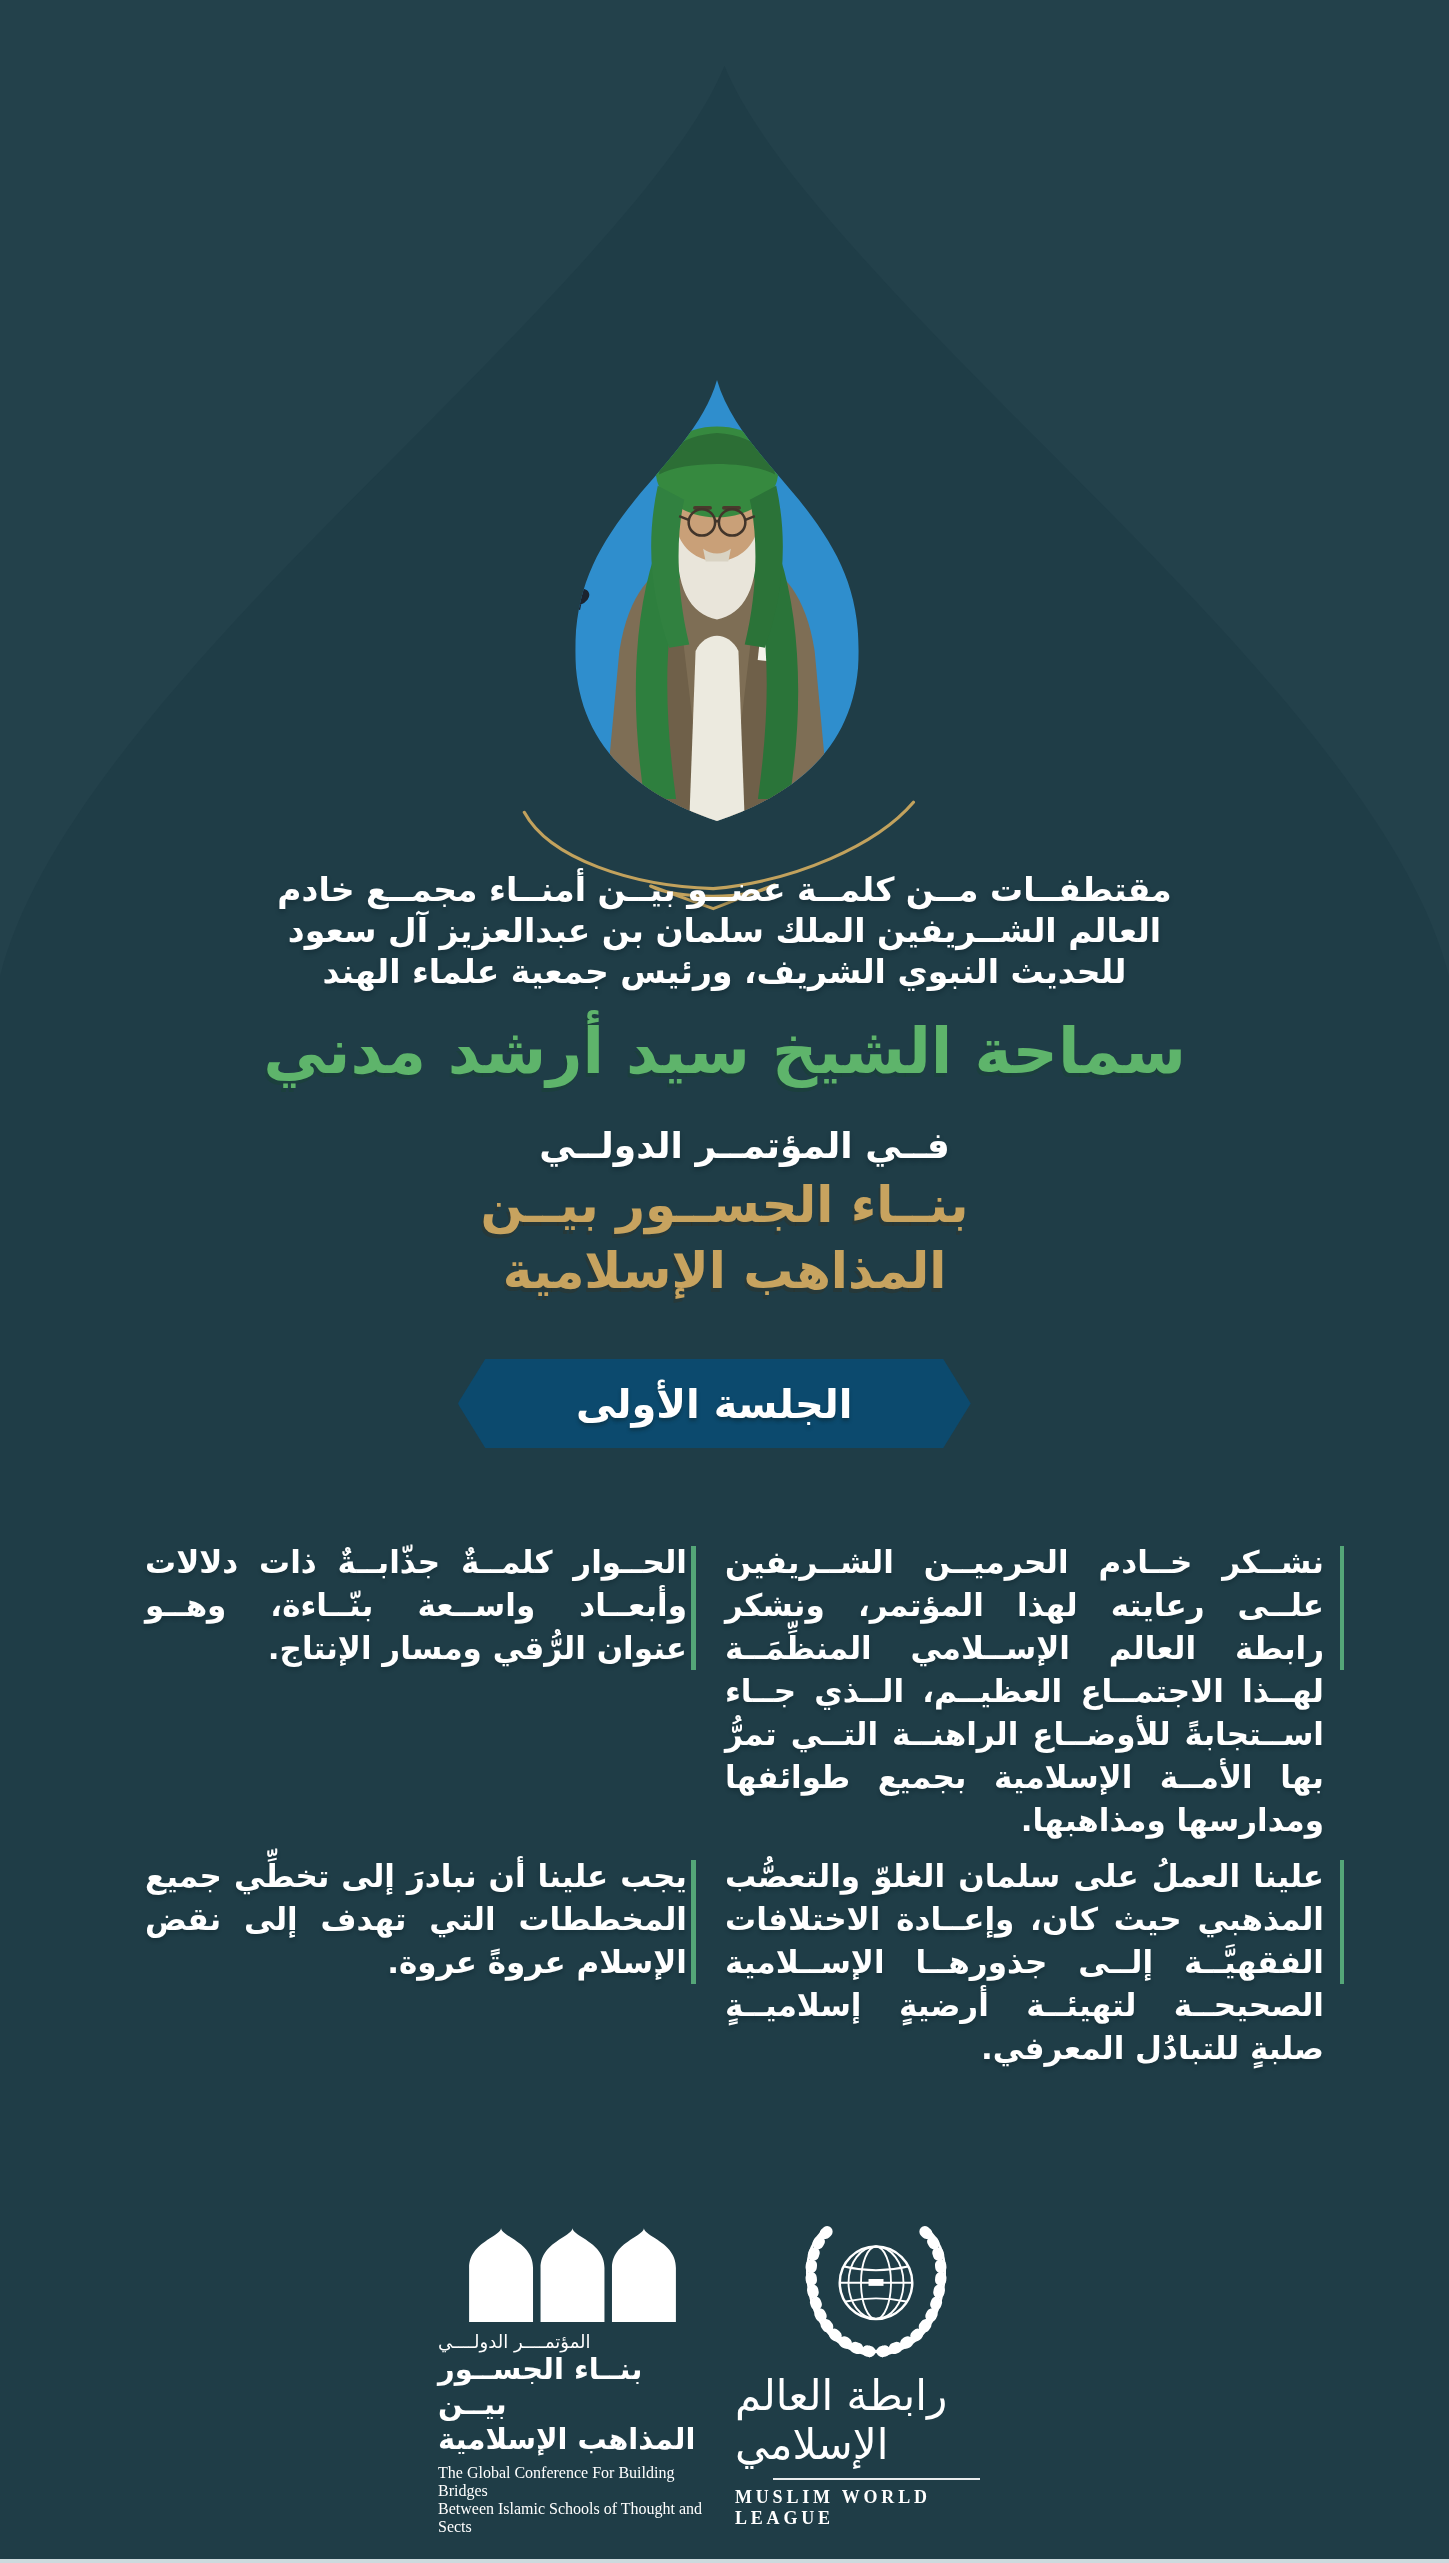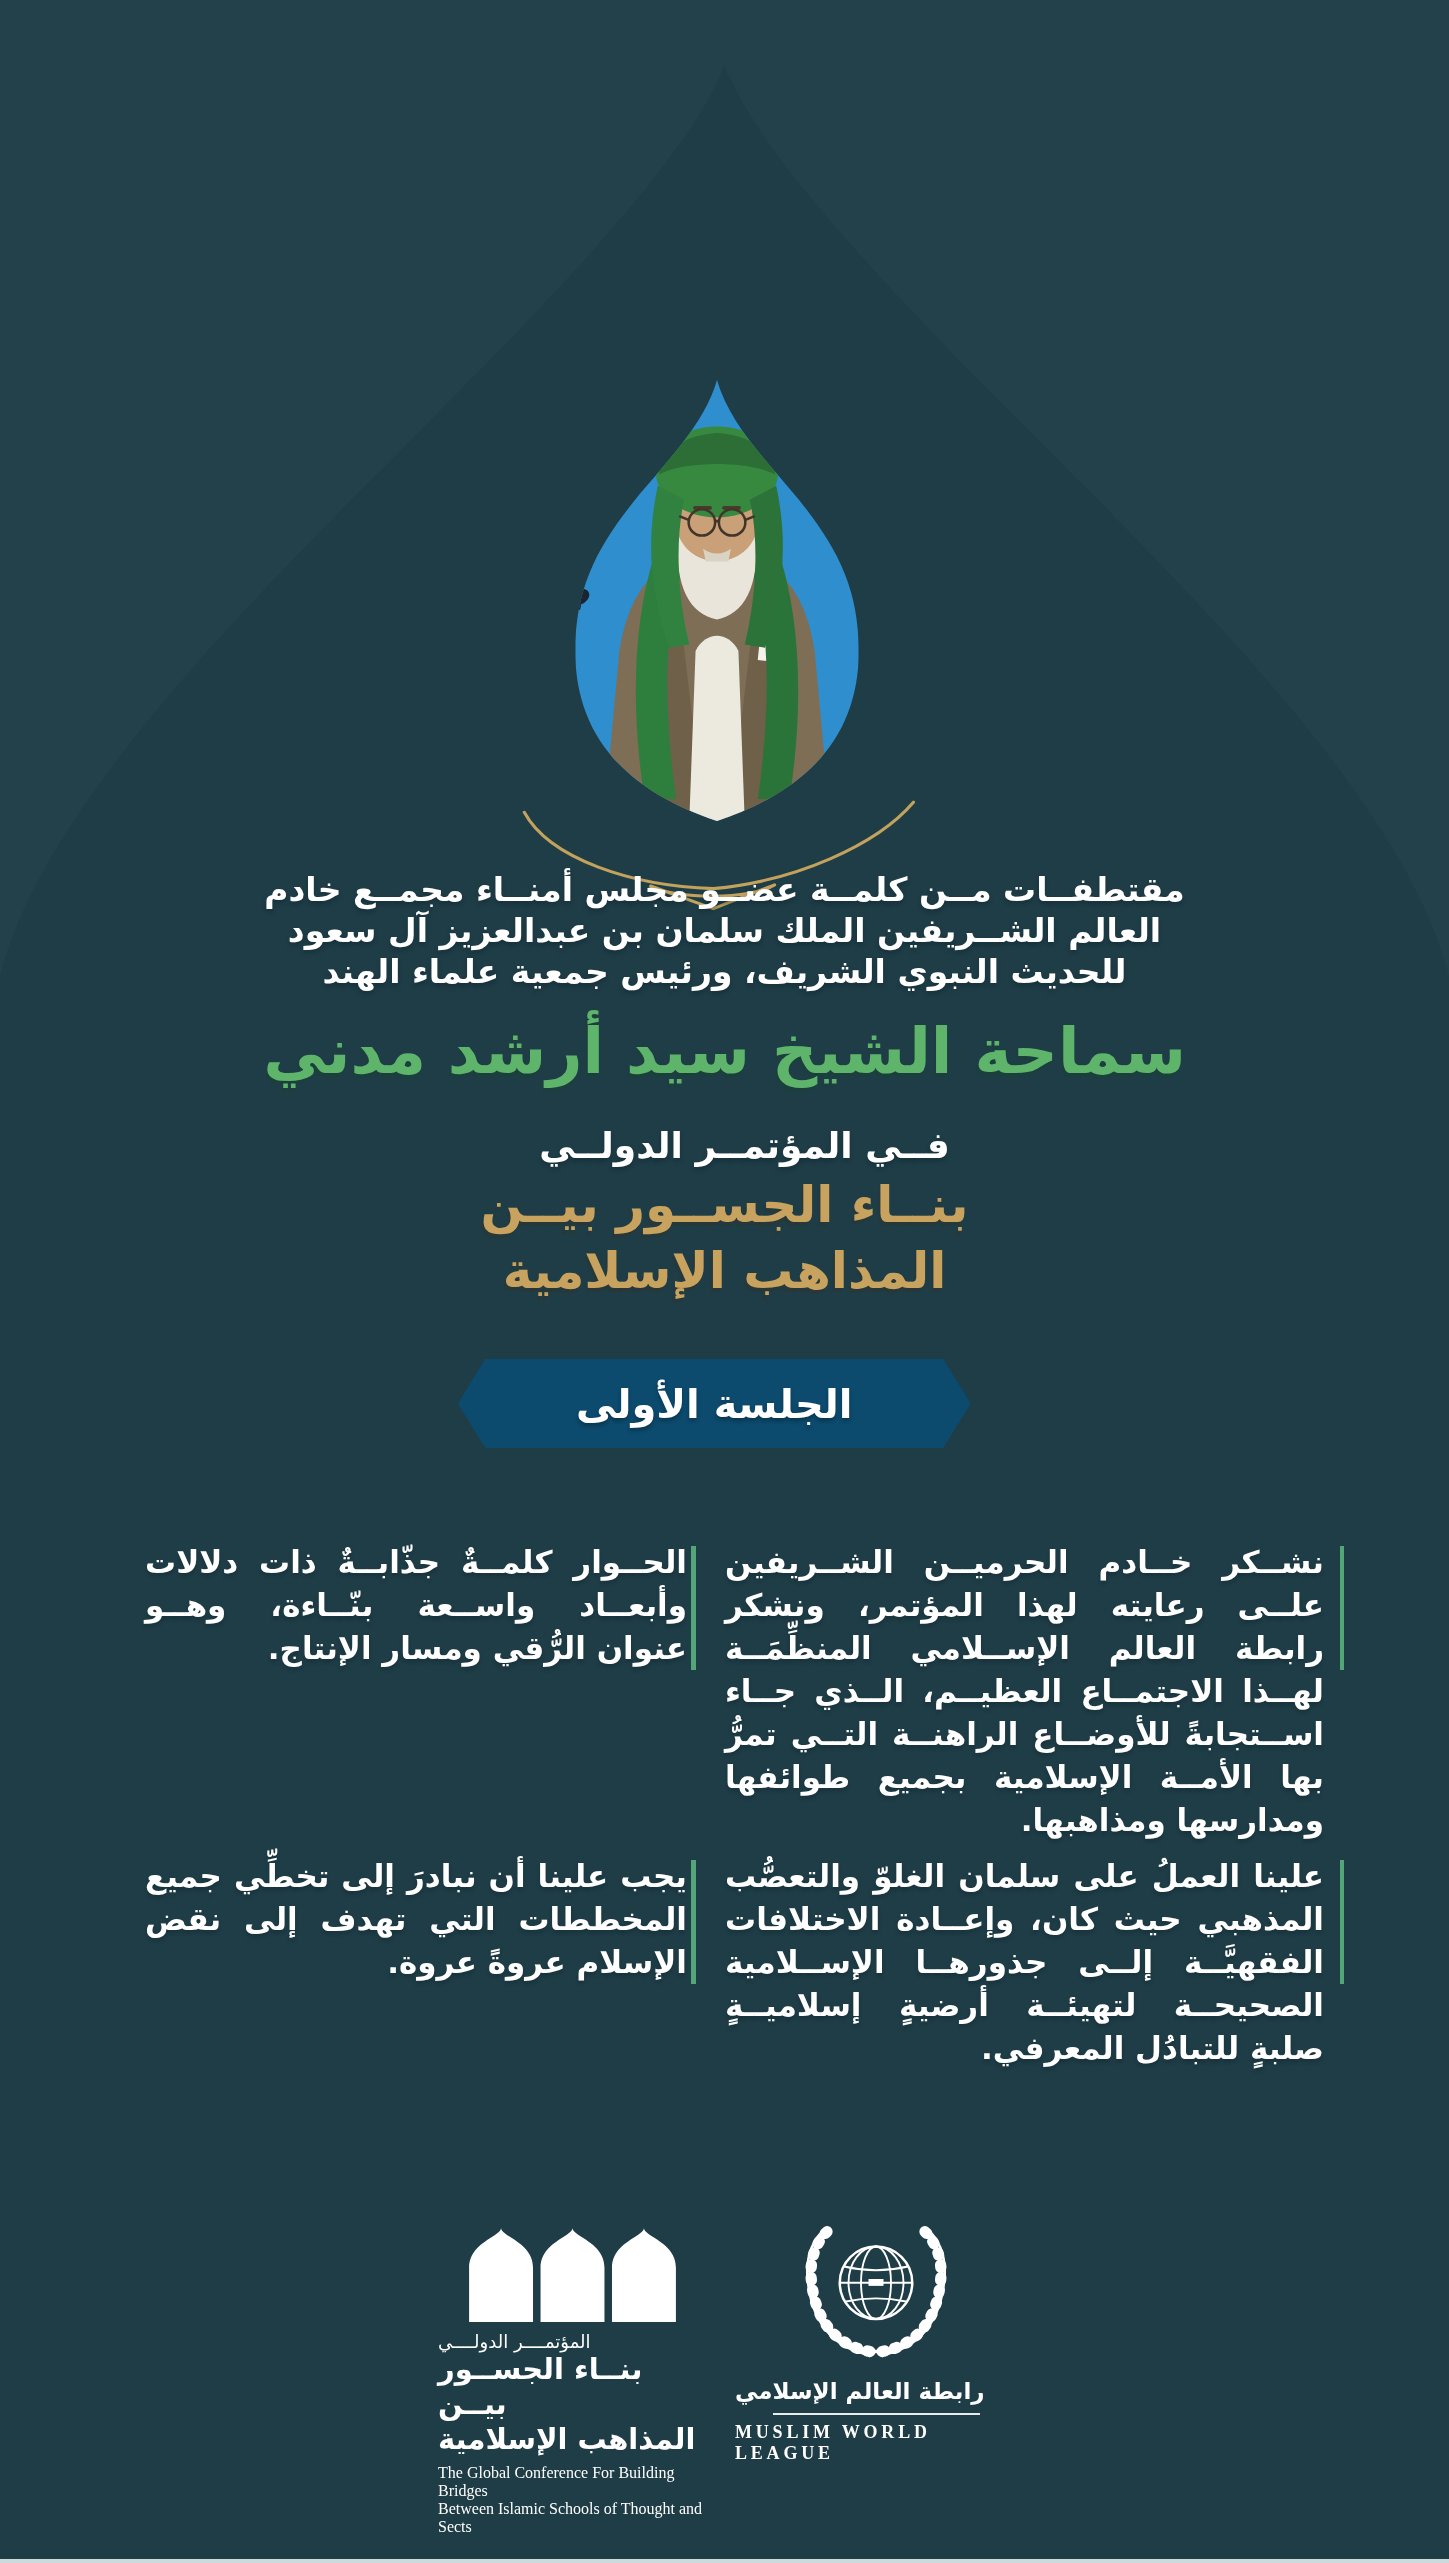--- a/index.html
+++ b/index.html
@@ -64,21 +64,21 @@
   .conf-logo{left:438px;top:2228px;width:269px;}
   .conf-logo .arches{margin:0 auto;}
   .conf-title-small{
     font-size:18px;font-weight:400;color:#fff;direction:rtl;margin-top:8.8px;letter-spacing:0;
   }
   .conf-title-big{font-size:29px;font-weight:700;color:#fff;direction:rtl;line-height:35px;}
   .conf-caption{
     font-family:"Liberation Serif",serif;font-size:16px;line-height:18px;color:#fff;margin-top:7.5px;
   }
   .mwl-logo{left:735px;top:2220px;width:282px;}
-  .mwl-arabic{font-size:23px;font-weight:700;direction:rtl;margin-top:20px;}
+  .mwl-arabic{font-size:42px;font-weight:400;direction:rtl;margin-top:13px;}
   .mwl-rule{width:207px;height:1.9px;background:#ffffff;margin:8.8px auto 7.5px auto;opacity:.9;}
   .mwl-english{
     font-family:"Liberation Serif",serif;font-size:18px;font-weight:700;letter-spacing:3.8px;
   }
   .bottom-edge{position:absolute;left:0;bottom:0;width:100%;height:3.8px;background:#ccdade;}
 </style>
 </head>
 <body>
 
 <div class="poster">
@@ -144,21 +144,21 @@
       </g>
     </svg>
   </div>
 
   <svg class="gold-arc" width="1449" height="2563" viewBox="0 0 2316 4096">
     <path d="M838,1298 C 878,1372 1010,1416 1140,1420 C 1272,1408 1402,1350 1460,1282" fill="none" stroke="#c2a25d" stroke-width="5" stroke-linecap="round"></path>
     <path d="M1040,1416 C1080,1438 1200,1438 1238,1414 L1140,1452 Z" fill="none" stroke="#c2a25d" stroke-width="5" stroke-linejoin="round"></path>
   </svg>
 
   <div class="center-col" style="top:869px;">
-    <div class="intro-line">مقتطفــات مــن كلمــة عضــو مجلس أمنــاء مجمــع خادم</div>
+    <div class="intro-line">مقتطفــات مــن كلمــة عضــو بيــن أمنــاء مجمــع خادم</div>
     <div class="intro-line">العالم الشــريفين الملك سلمان بن عبدالعزيز آل سعود</div>
     <div class="intro-line">للحديث النبوي الشريف، ورئيس جمعية علماء الهند</div>
   </div>
 
   <div class="center-col speaker-name" style="top:1015px;">سماحة الشيخ سيد أرشد مدني</div>
 
   <div class="center-col conference-intro" style="top:1125px;margin-left:20px;">فــي المؤتمــر الدولــي</div>
 
   <div class="center-col gold-title" style="top:1176px;">بنــاء الجســور بيــن</div>
   <div class="center-col gold-title" style="top:1242px;">المذاهب الإسلامية</div>

